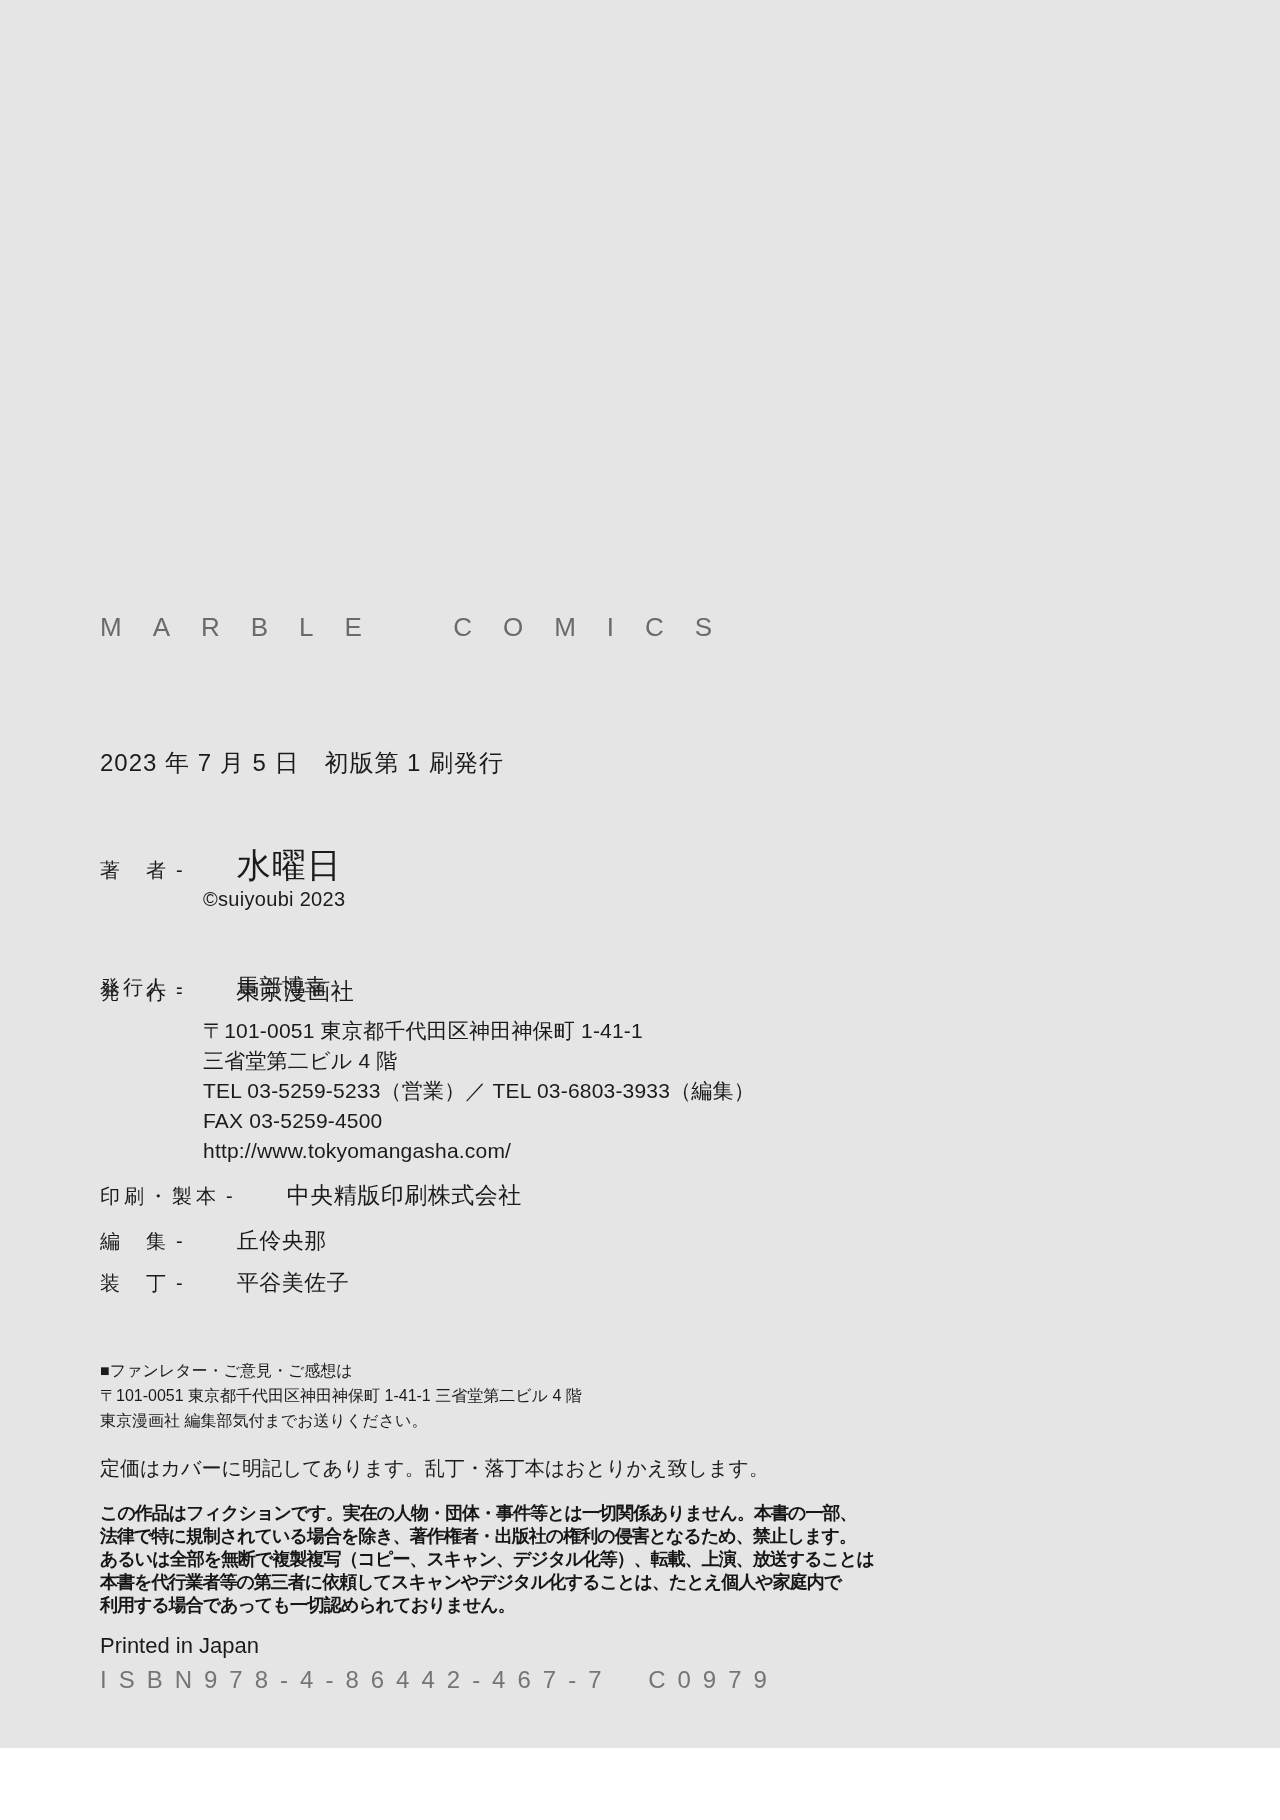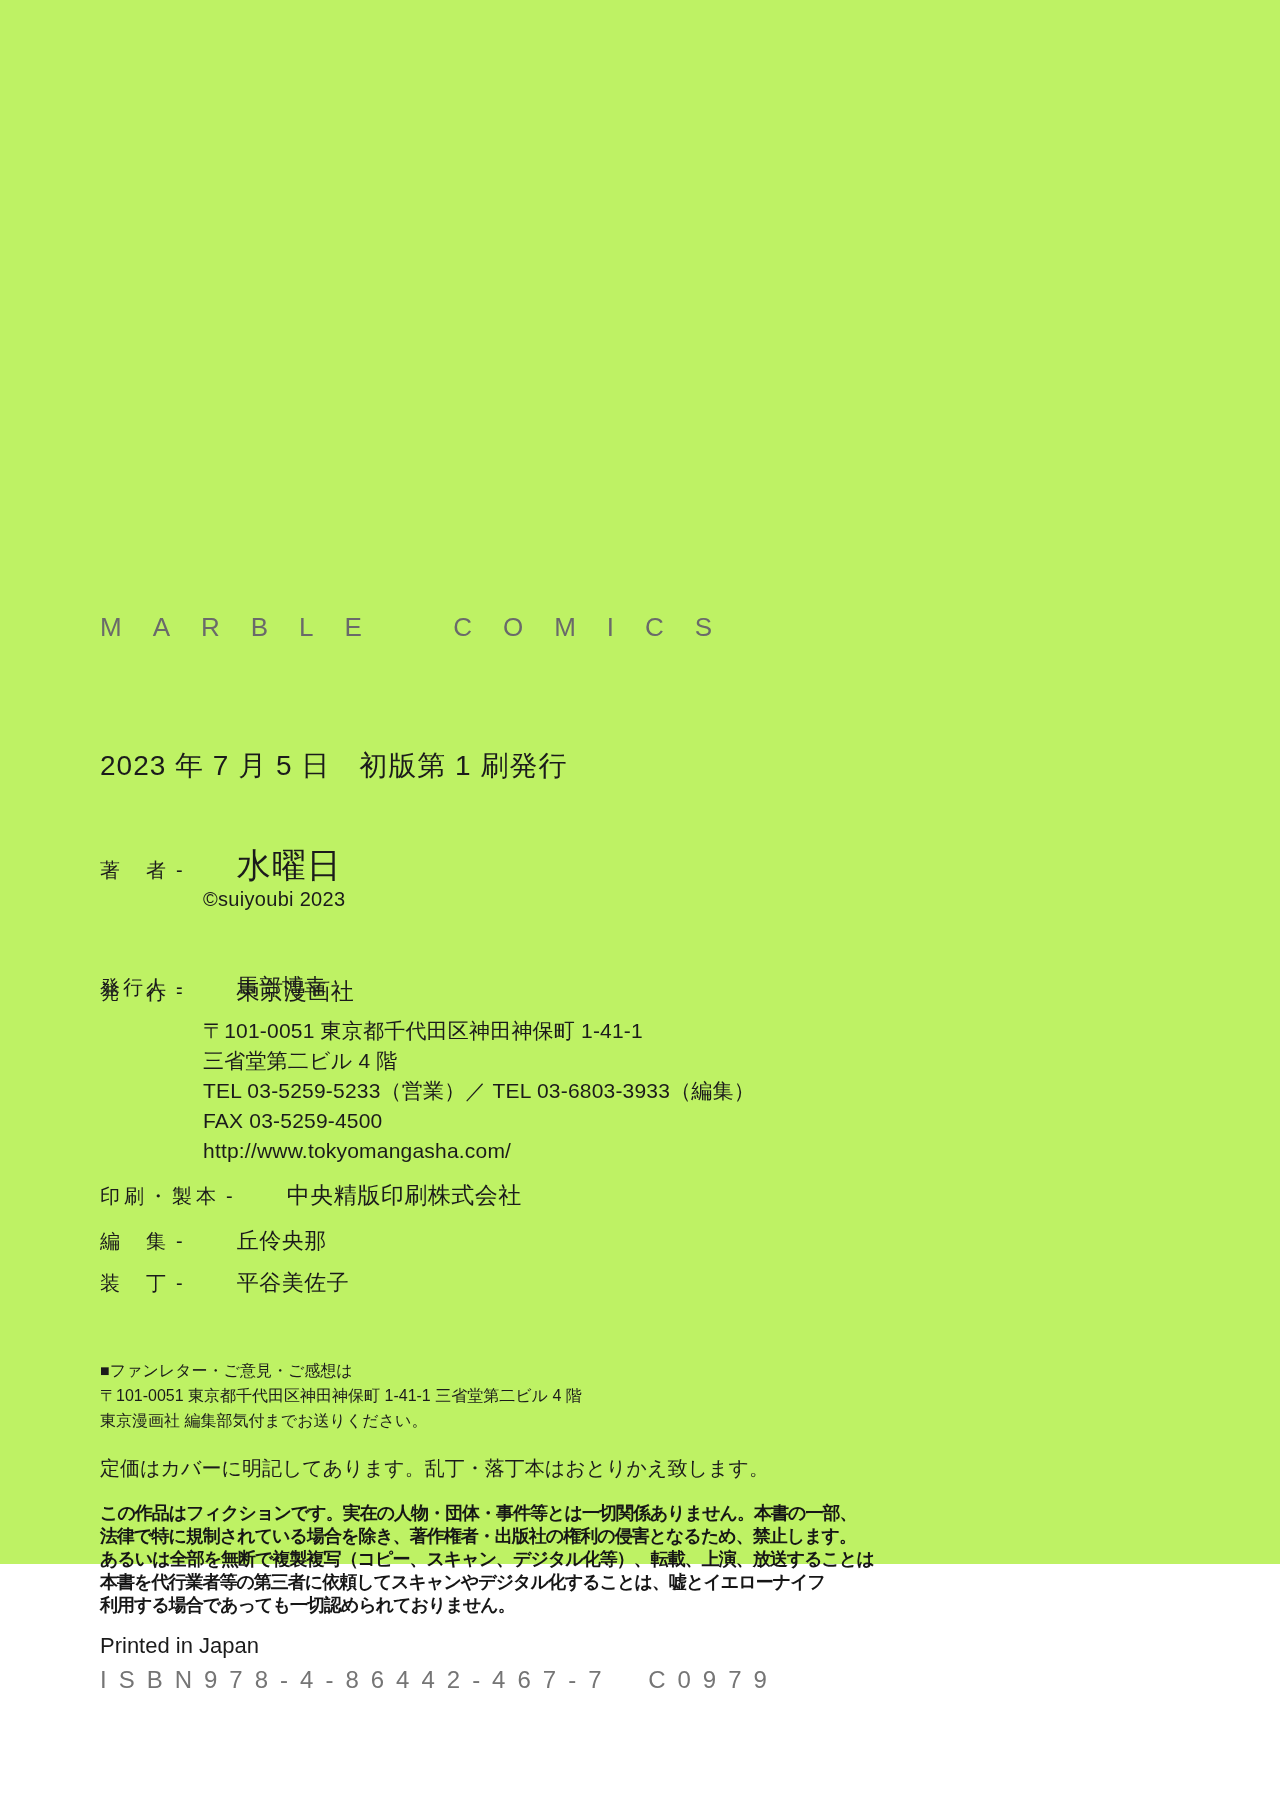--- a/index.html
+++ b/index.html
@@ -1,36 +1,36 @@
 <!DOCTYPE html>
 <html><head>
 <meta charset="utf-8">
 <style>
   html,body{margin:0;padding:0;background:#ffffff;}
   body{
     width:1280px;height:1820px;overflow:hidden;
     font-family:"Liberation Sans","DejaVu Sans",sans-serif;
     color:#1b1b1b;
   }
-  .page{position:relative;width:1280px;height:1564px;background:#bef264;}
+  .page{position:relative;width:1280px;height:1748px;background:#e5e5e5;}
   .abs{position:absolute;left:100px;white-space:nowrap;}
 
   .brand{
     top:612px;
     font-size:26px;color:#6a6a6a;
     letter-spacing:31px;word-spacing:22px;
     font-weight:400;
   }
   .title{
     top:666px;
     font-size:37px;font-weight:bold;letter-spacing:1px;margin:0;
   }
   .edition{
     top:747px;
-    font-size:28px;letter-spacing:1px;
+    font-size:24px;letter-spacing:1px;
   }
 
   .row{display:flex;align-items:baseline;justify-content:space-between;}
   .label{
     display:inline-block;width:66px;
     font-size:20px;
     text-align:justify;text-align-last:justify;
     -moz-text-align-last:justify;
     flex:none;
   }
@@ -120,21 +120,21 @@
     <div>〒101-0051 東京都千代田区神田神保町 1-41-1 三省堂第二ビル 4 階</div>
     <div>東京漫画社 編集部気付までお送りください。</div>
   </div>
 
   <div class="abs price">定価はカバーに明記してあります。乱丁・落丁本はおとりかえ致します。</div>
 
   <div class="abs disclaimer">
     <div>この作品はフィクションです。実在の人物・団体・事件等とは一切関係ありません。本書の一部、</div>
     <div>法律で特に規制されている場合を除き、著作権者・出版社の権利の侵害となるため、禁止します。</div>
     <div>あるいは全部を無断で複製複写（コピー、スキャン、デジタル化等）、転載、上演、放送することは</div>
-    <div>本書を代行業者等の第三者に依頼してスキャンやデジタル化することは、嘘とイエローナイフ</div>
+    <div>本書を代行業者等の第三者に依頼してスキャンやデジタル化することは、たとえ個人や家庭内で</div>
     <div>利用する場合であっても一切認められておりません。</div>
   </div>
 
   <div class="abs printed">Printed in Japan</div>
 
   <div class="abs isbn">ISBN978-4-86442-467-7 C0979</div>
 
 </div>
 
 </body></html>

